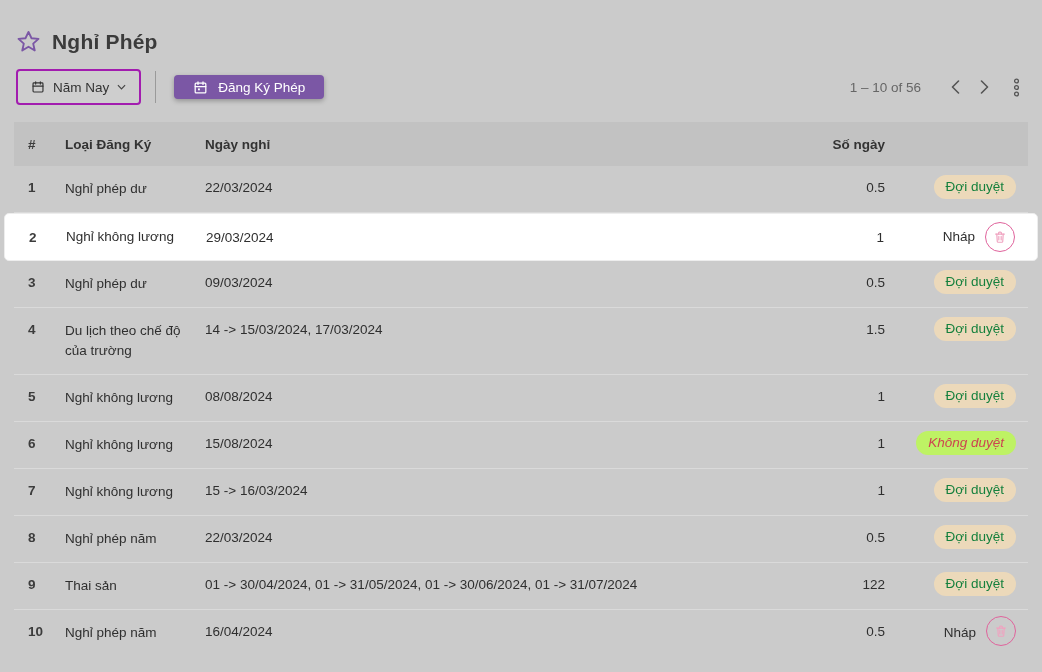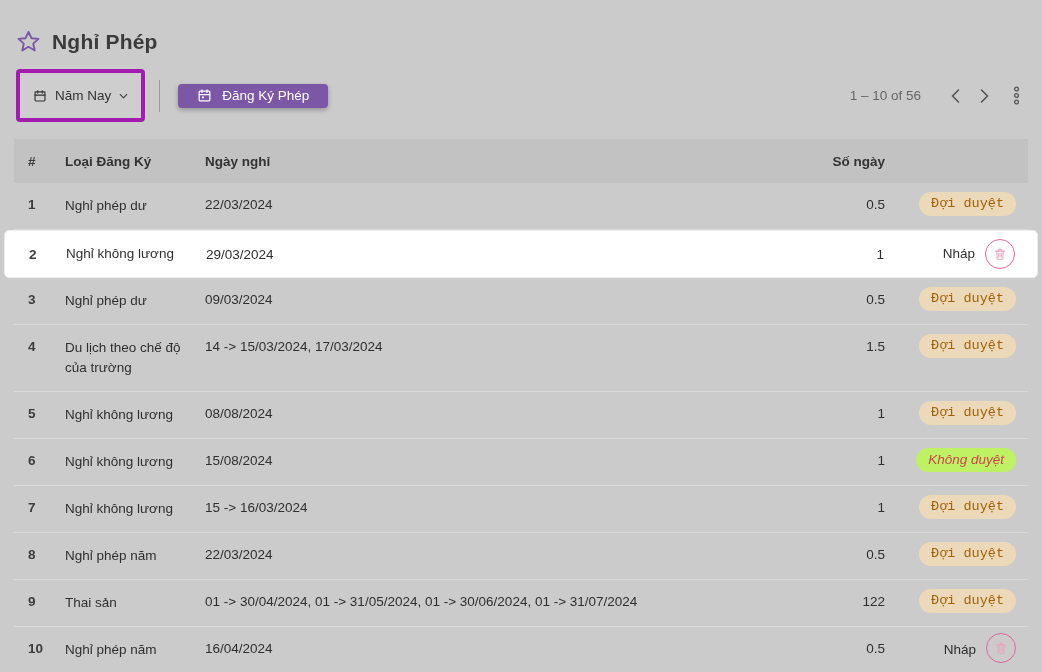--- a/index.html
+++ b/index.html
@@ -9,22 +9,22 @@
 
   
   .title-row { display:flex; align-items:center; gap:11px; padding:29px 16px 0 16px; }
   .star-btn { background:none; border:none; cursor:pointer; display:flex; align-items:center; }
   .title { font-size:21px; font-weight:bold; color:#3b3b3b; letter-spacing:.2px; }
 
   
   .toolbar { display:flex; align-items:center; margin:15px 16px 0 16px; }
   .btn { display:inline-flex; align-items:center; gap:8px; cursor:pointer;
          font-family:inherit; font-size:13.5px; border-radius:4px; }
-  .btn-filter { height:53px; padding:0 13px; background:rgba(255,255,255,0.06);
-                border:4px solid #a21caf; color:#333; }
+  .btn-filter { height:36px; padding:0 13px; background:rgba(255,255,255,0.06);
+                border:2px solid #a21caf; color:#333; }
   .divider { width:1px; height:32px; background:#9a9a9a; margin:0 18px 0 14px; }
   .btn-primary { height:24px; padding:0 19px; background:#7b57a5; border:none; color:#fff;
                  box-shadow:0 2px 5px rgba(0,0,0,.28); gap:10px; }
   .pagination { margin-left:auto; display:flex; align-items:center; color:#666; }
   .pg-range { font-size:13.5px; color:#666; margin-right:20px; }
   .pg-btn { background:none; border:none; cursor:pointer; padding:6px 10px;
             display:inline-flex; align-items:center; }
   .pg-btn.kebab { padding:6px 6px 6px 14px; }
 
   
@@ -36,21 +36,21 @@
   .row:last-child { border-bottom:none; }
   .c-index { padding-left:14px; font-weight:bold; color:#3c3c3c; line-height:17px; }
   .c-type  { padding-right:10px; line-height:20px; }
   .c-dates { line-height:17px; }
   .c-days  { text-align:right; line-height:17px; }
   .c-status{ display:flex; align-items:center; justify-content:flex-end; gap:8px;
              padding-right:12px; }
   .thead .c-type, .thead .c-dates { line-height:17px; }
   .row .c-status { margin-top:-4px; }
   .badge { display:inline-block; padding:4px 12px 5px; border-radius:13px; font-size:13.5px; }
-  .badge.pending  { background:#ecd9ba; color:#a16207;font-family:Liberation Mono, monospace; }
+  .badge.pending  { background:#ecd9ba; color:#15803d; }
   .badge.rejected { background:#bef264; color:#cc4550;font-style:italic; }
   .status.draft   { background:none; color:#2f2f2f; padding:4px 2px 5px 0; }
   .delete-btn { width:30px; height:30px; border-radius:50%; border:1.6px solid #e0639c;
                 background:transparent; cursor:pointer; display:inline-flex;
                 align-items:center; justify-content:center; flex:0 0 auto; margin-top:-3px; }
 
   
   .row.highlighted { background:#fff; margin:0 -10px; padding:4px 10px; min-height:48px;
                      border:1px solid #ededed; border-bottom:1px solid #ededed;
                      border-radius:5px; align-items:center; }

